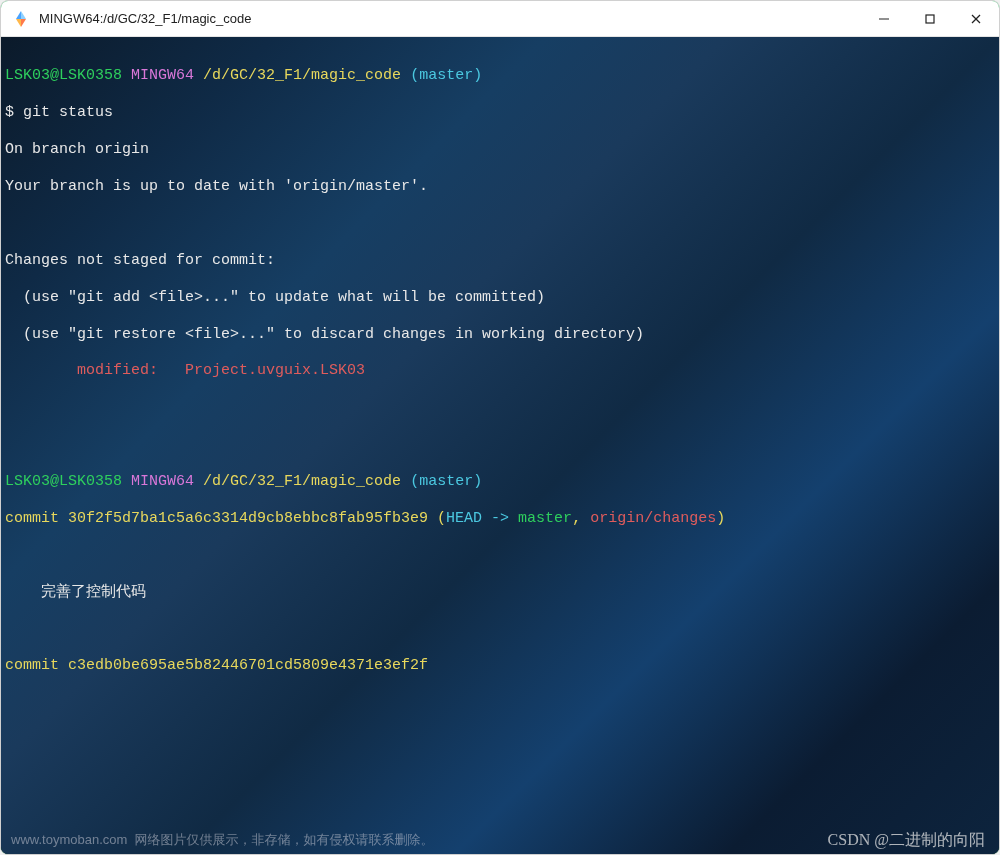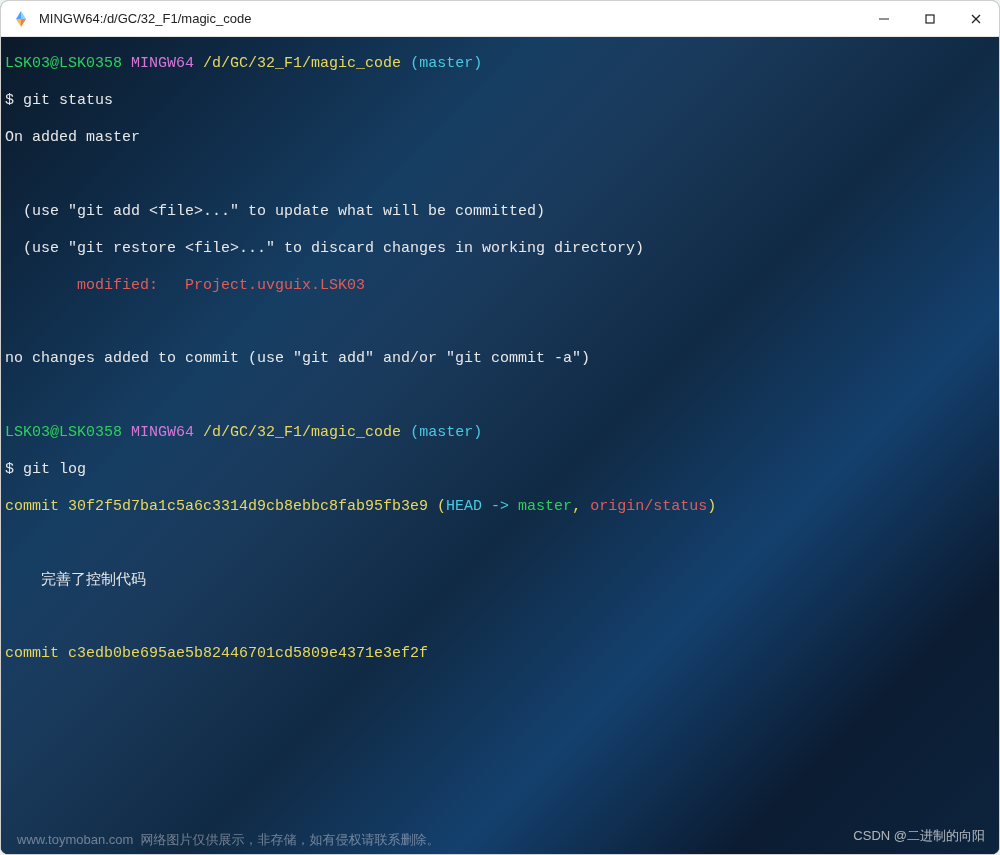--- a/index.html
+++ b/index.html
@@ -45,47 +45,47 @@
     display:flex; align-items:center; justify-content:center;
     color:#222;
   }
   .terminal {
     flex: 1;
     background: linear-gradient(135deg,
       #0b1a2a 0%, #0f2a46 15%, #163e63 30%,
       #1a3a5c 40%, #102a44 55%, #14406e 70%,
       #0b1c32 85%, #0d243e 100%);
     background-color:#0c1420;
-    padding: 0 4px;
+    padding: 12px 4px;
     font-family: Consolas, "Courier New", monospace;
     font-size: 15px;
     line-height: 1.23;
     color: #e8e8e8;
     white-space: pre;
     overflow: hidden;
     position:relative;
   }
   .row { white-space: pre; }
   .c-green  { color:#2ecf5d; }
   .c-purple { color:#d877d8; }
   .c-yellow { color:#e8d85c; }
   .c-cyan   { color:#4bc8e0; }
   .c-red    { color:#e05c5c; }
   .watermark-left {
-    position:absolute; left:16px; bottom:6px;
+    position:absolute; left:10px; bottom:6px;
     color: rgba(210,210,220,0.5);
     font-family: "Segoe UI", sans-serif;
     font-size: 13px;
     white-space: pre;
   }
   .watermark-right {
-    position:absolute; right:14px; bottom:10px;
+    position:absolute; right:14px; bottom:4px;
     color: rgba(230,230,230,0.75);
-    font-family: Liberation Sans, sans-serif;
-    font-size: 13px;
+    font-family: Liberation Serif, serif;
+    font-size: 16px;
   }
   svg { display:block; }
 </style>
 </head>
 <body>
 
 <div class="window">
   <div class="titlebar">
     <div class="icon-box">
       <svg width="18" height="18" viewBox="0 0 18 18">
@@ -112,31 +112,31 @@
             <line x1="2" y1="2" x2="10" y2="10" stroke="#222" stroke-width="1.2"></line>
             <line x1="10" y1="2" x2="2" y2="10" stroke="#222" stroke-width="1.2"></line>
           </svg>
       </div>
     </div>
   </div>
 
   <div class="terminal">
 <div class="row"><span class="c-green">LSK03@LSK0358</span><span> </span><span class="c-purple">MINGW64</span><span> </span><span class="c-yellow">/d/GC/32_F1/magic_code</span><span> </span><span class="c-cyan">(master)</span></div>
 <div class="row"><span>$</span><span> </span><span>git status</span></div>
-<div class="row">On added master</div>
+<div class="row">On branch origin</div>
+<div class="row">Your branch is up to date with 'origin/master'.</div>
 <div class="row">&nbsp;</div>
+<div class="row">Changes not staged for commit:</div>
 <div class="row">  (use "git add &lt;file&gt;..." to update what will be committed)</div>
 <div class="row">  (use "git restore &lt;file&gt;..." to discard changes in working directory)</div>
 <div class="row"><span class="c-red">        modified:   </span><span class="c-red">Project.uvguix.LSK03</span></div>
 <div class="row">&nbsp;</div>
-<div class="row">no changes added to commit (use "git add" and/or "git commit -a")</div>
 <div class="row">&nbsp;</div>
 <div class="row"><span class="c-green">LSK03@LSK0358</span><span> </span><span class="c-purple">MINGW64</span><span> </span><span class="c-yellow">/d/GC/32_F1/magic_code</span><span> </span><span class="c-cyan">(master)</span></div>
-<div class="row"><span>$</span><span> </span><span>git log</span></div>
-<div class="row"><span class="c-yellow">commit </span><span class="c-yellow">30f2f5d7ba1c5a6c3314d9cb8ebbc8fab95fb3e9</span><span class="c-yellow"> (</span><span class="c-cyan">HEAD -&gt; </span><span class="c-green">master</span><span class="c-yellow">, </span><span class="c-red">origin/status</span><span class="c-yellow">)</span></div>
+<div class="row"><span class="c-yellow">commit </span><span class="c-yellow">30f2f5d7ba1c5a6c3314d9cb8ebbc8fab95fb3e9</span><span class="c-yellow"> (</span><span class="c-cyan">HEAD -&gt; </span><span class="c-green">master</span><span class="c-yellow">, </span><span class="c-red">origin/changes</span><span class="c-yellow">)</span></div>
 <div class="row">&nbsp;</div>
 <div class="row">    完善了控制代码</div>
 <div class="row">&nbsp;</div>
 <div class="row"><span class="c-yellow">commit </span><span class="c-yellow">c3edb0be695ae5b82446701cd5809e4371e3ef2f</span></div>
 
 
 
 
 
 

